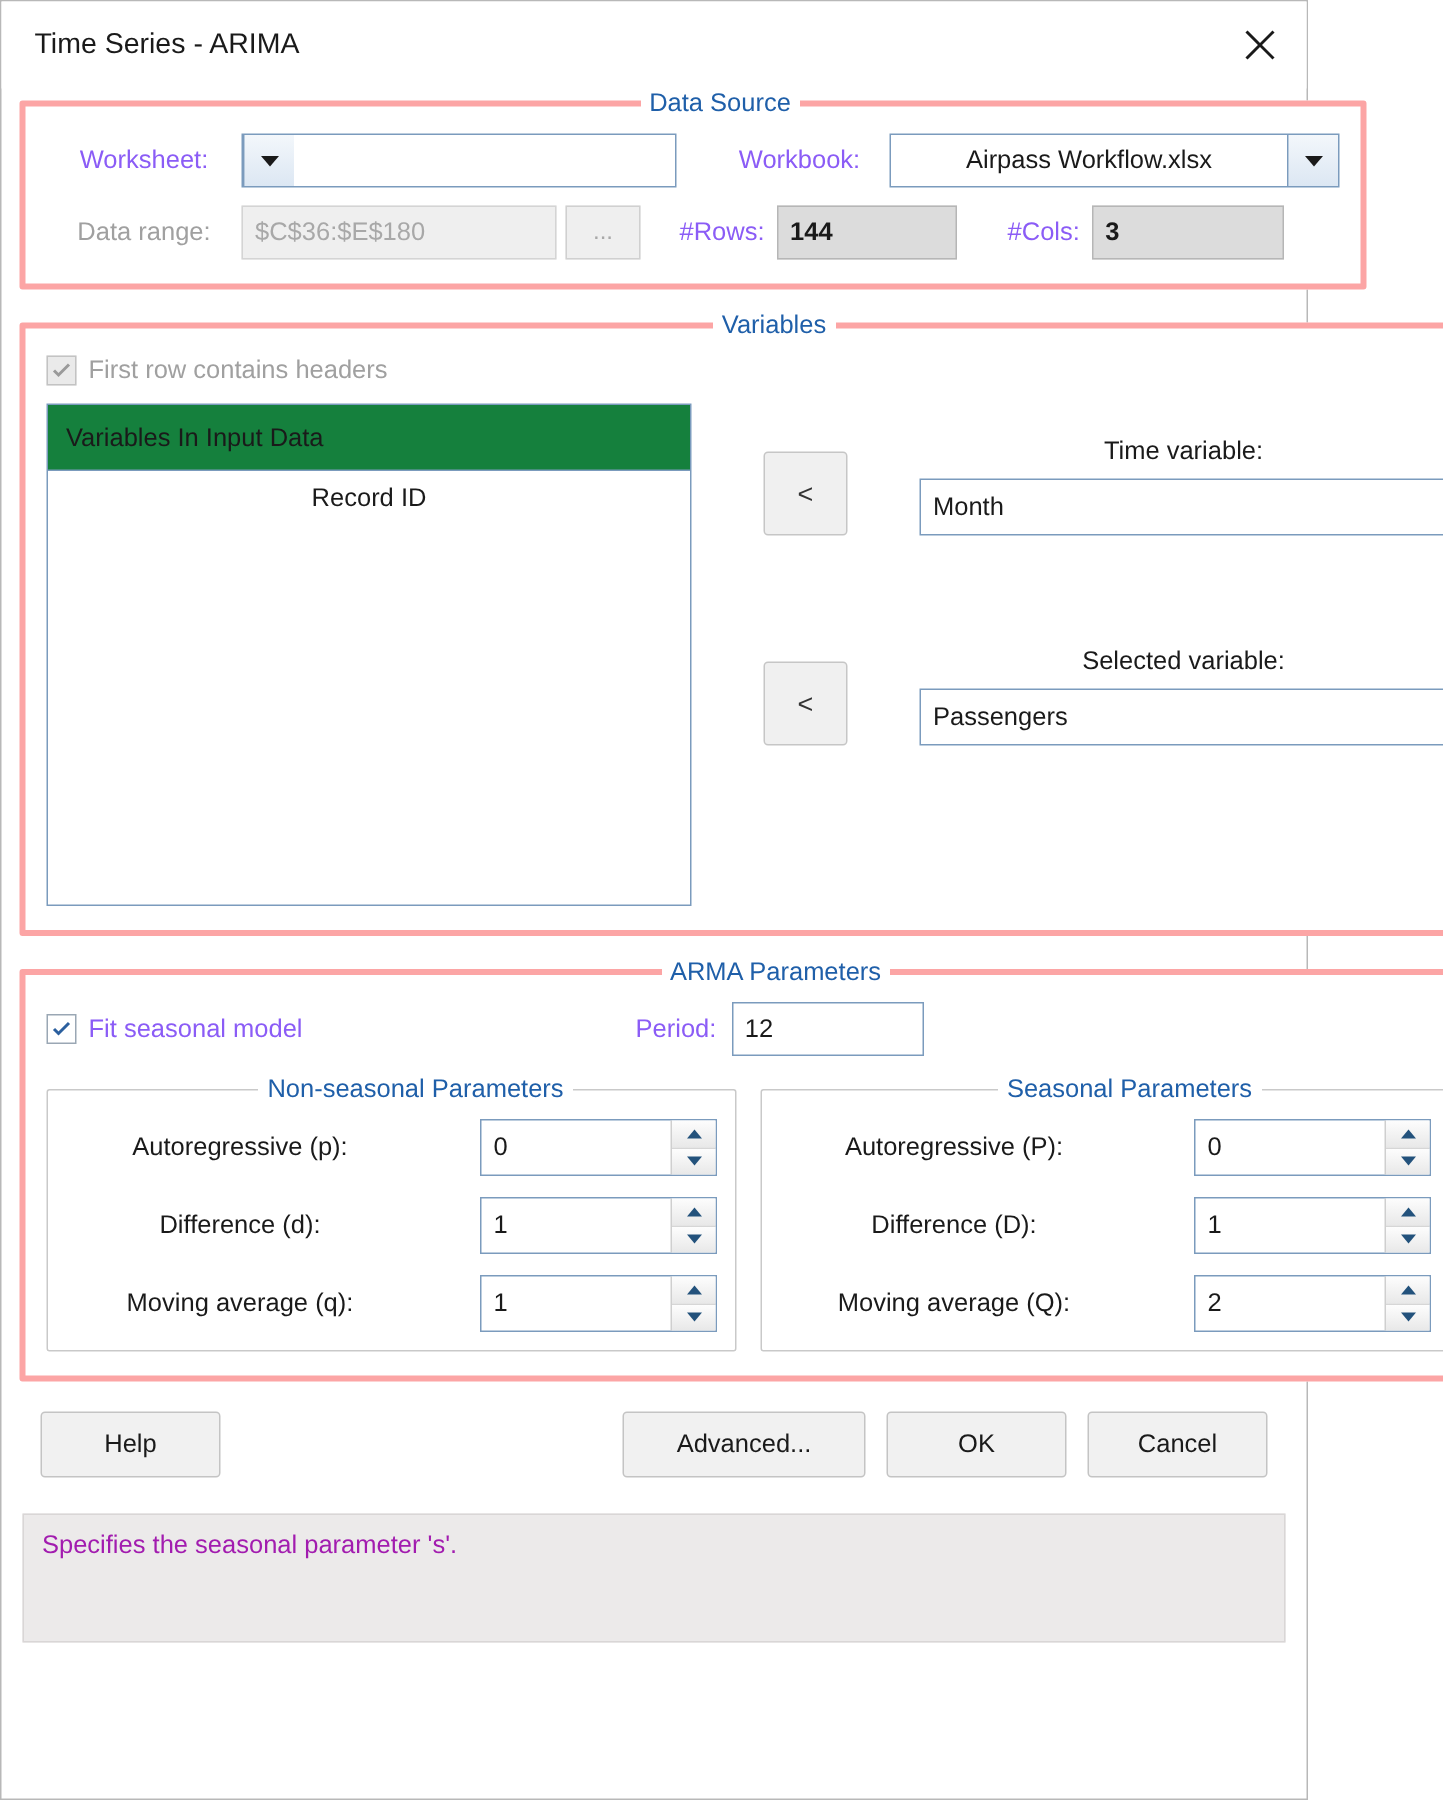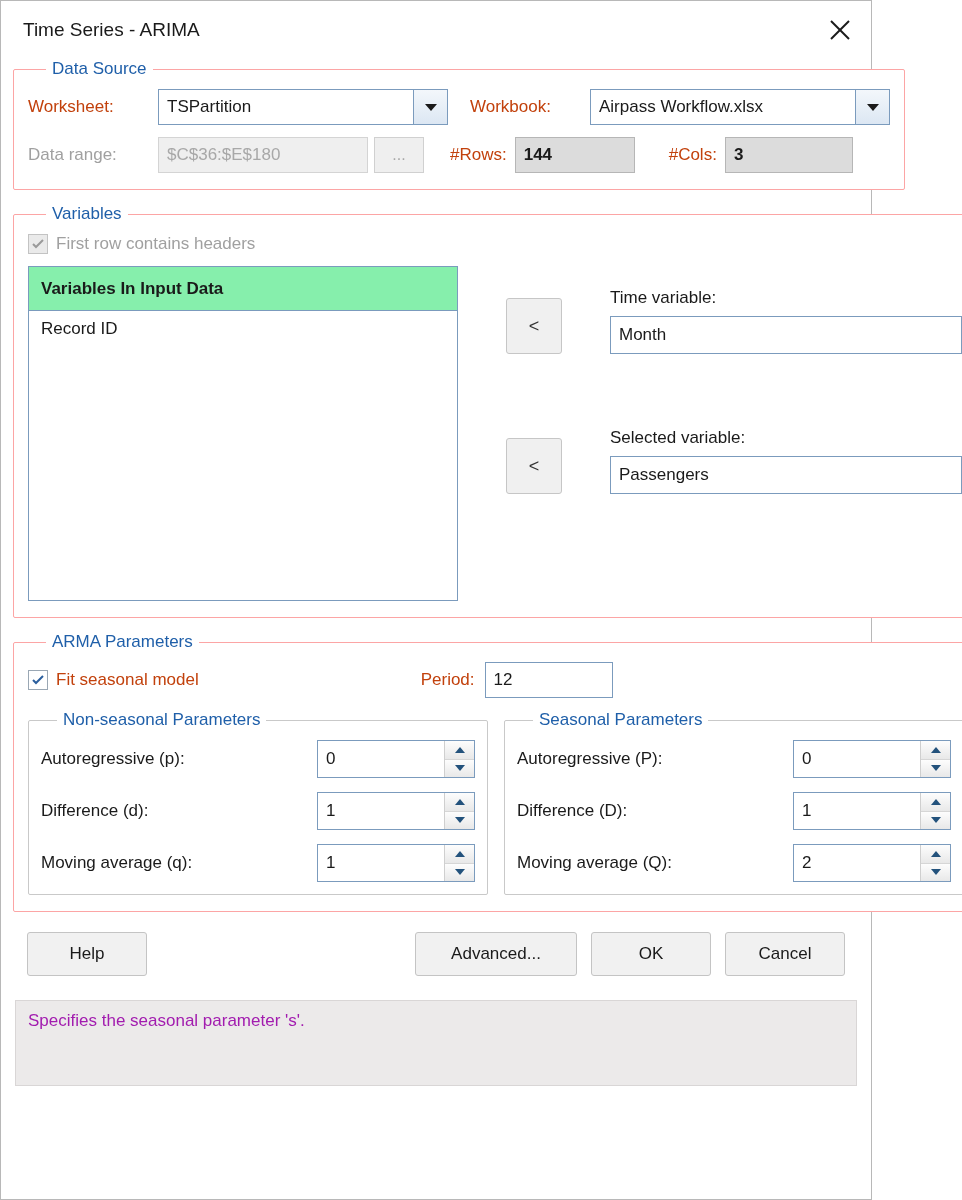--- a/index.html
+++ b/index.html
@@ -41,25 +41,26 @@
     cursor: pointer;
   }
   .titlebar .close svg { display: block; }
 
   
   .body {
     padding: 0 12px 10px 12px;
   }
 
   fieldset.group {
-    border: 1px solid #fca5a5;
+    border: 4px solid #fca5a5;
     border-radius: 2px;
     margin: 0 0 14px 0;
     padding: 10px 14px 16px 14px;
     background: #ffffff;
+    text-align: center;
   }
   fieldset.group > legend {
     color: #1f5fa9;
     font-size: 17px;
     padding: 0 6px;
     margin-left: 18px;
   }
   fieldset.inner {
     border: 1px solid #c9c9c9;
     border-radius: 2px;
@@ -73,21 +74,21 @@
     margin-left: 16px;
   }
 
   
   .row {
     display: flex;
     align-items: center;
     margin-bottom: 12px;
   }
   .row:last-child { margin-bottom: 0; }
-  .label { font-size: 17px; color: #c2410c; white-space: nowrap; }
+  .label { font-size: 17px; color: #8b5cf6; white-space: nowrap; }
   .label.disabled { color: #a0a0a0; }
 
   
   .combo {
     position: relative;
     display: inline-flex;
     align-items: center;
     height: 36px;
     border: 1px solid #7b9bbd;
     background: #ffffff;
@@ -172,23 +173,23 @@
     background: #ffffff;
     display: flex;
     flex-direction: column;
   }
   .listbox .lb-header {
     height: 44px;
     border-bottom: 1px solid #7b9bbd;
     display: flex;
     align-items: center;
     padding: 0 12px;
-    font-weight: bold;
-    font-size: 17px;
-    background: #86efac;
+    font-weight: normal;
+    font-size: 17px;
+    background: #15803d;
   }
   .listbox .lb-item {
     padding: 8px 12px;
     font-size: 17px;
     cursor: pointer;
   }
 
   
   .movebtn {
     width: 56px; height: 56px;
@@ -309,21 +310,20 @@
   </div>
 
   <div class="body">
 
     <fieldset class="group">
       <legend>Data Source</legend>
 
       <div class="row">
         <span class="label" style="width:130px">Worksheet:</span>
         <div class="combo" style="width:290px">
-          <span class="value">TSPartition</span>
           <span class="arrowbtn">
               <span class="caret"></span>
             </span>
         </div>
         <span class="label" style="margin-left:22px; width:120px">Workbook:</span>
         <div class="combo" style="width:300px">
           <span class="value">Airpass Workflow.xlsx</span>
           <span class="arrowbtn">
               <span class="caret"></span>
             </span>

